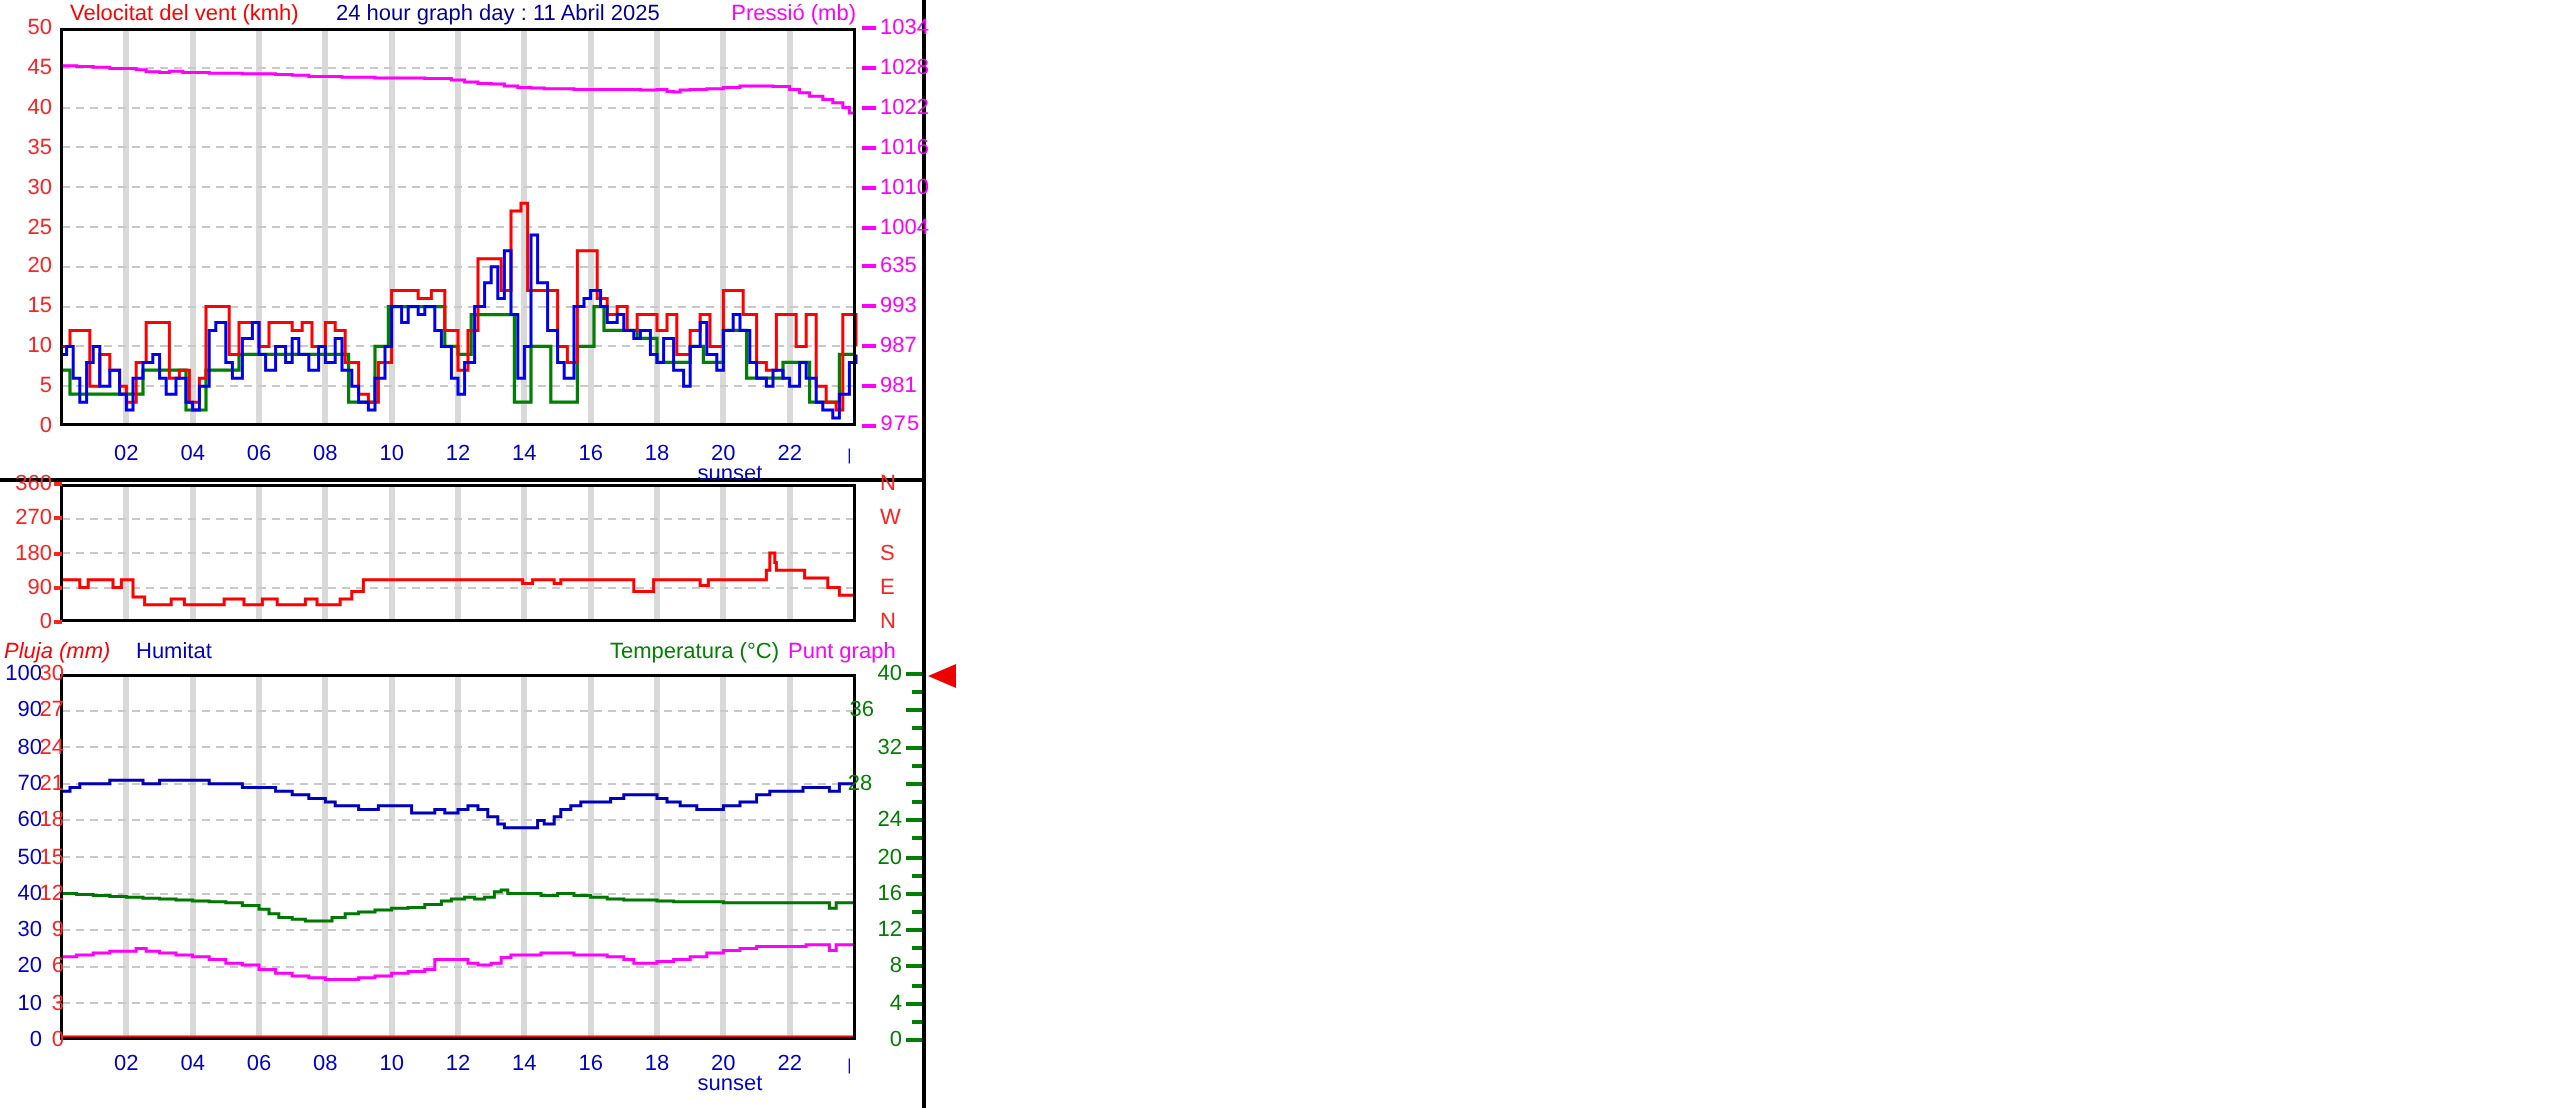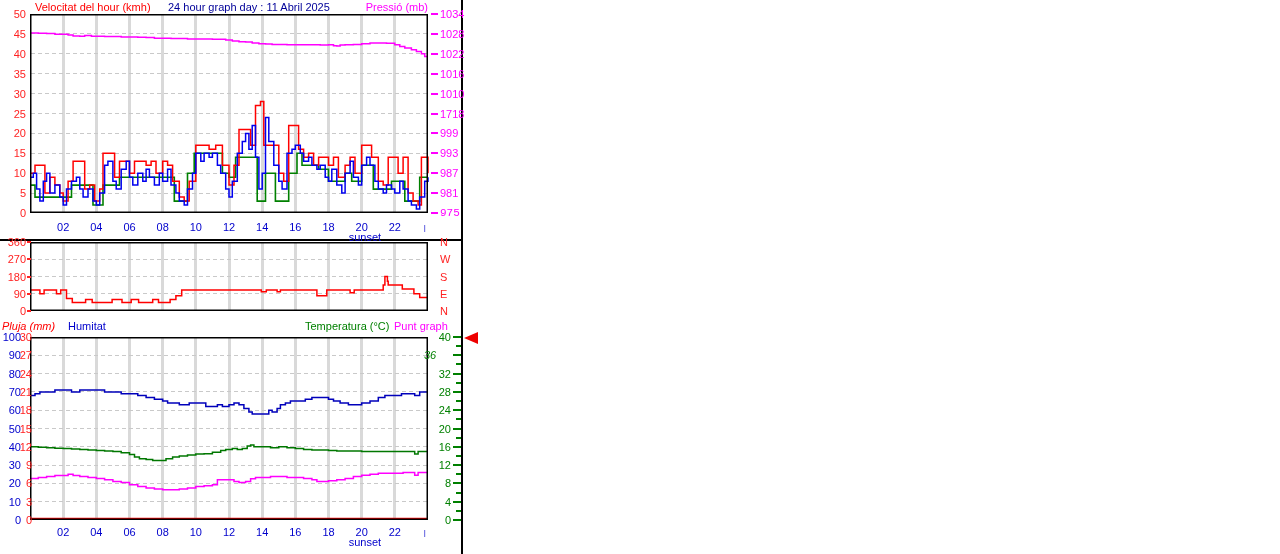--- a/index.html
+++ b/index.html
@@ -12,21 +12,21 @@
   .vline{position:absolute;left:461px;top:0;width:2px;height:554px;background:#000000;}
   .arrow{position:absolute;left:464px;top:332px;width:0;height:0;
          border-top:6px solid transparent;border-bottom:6px solid transparent;
          border-right:14px solid #ee0000;}
 </style>
 </head>
 <body>
 
 <div class="page" id="page">
 
-  <span class="lbl" style="left:35px;top:1px;color:#ff0000;">Velocitat del hour (kmh)</span>
+  <span class="lbl" style="left:35px;top:1px;color:#ff0000;">Velocitat del vent (kmh)</span>
   <span class="lbl" style="left:168px;top:1px;color:#000099;">24 hour graph day : 11 Abril 2025</span>
   <span class="lbl" style="left:352px;top:1px;width:76px;text-align:right;color:#ff00ff;">Pressió (mb)</span>
 
   <div class="sep"></div>
 
   <span class="lbl" style="left:2px;top:320px;color:#ff0000;font-style:italic;">Pluja (mm)</span>
   <span class="lbl" style="left:68px;top:320px;color:#0000cc;text-align:center;">Humitat</span>
   <span class="lbl" style="left:305px;top:320px;color:#008000;">Temperatura (°C)</span>
   <span class="lbl" style="left:394px;top:320px;color:#ff00ff;">Punt graph</span>
 
@@ -72,23 +72,23 @@
     <span class="tick" style="color: rgb(255, 34, 34); top: 27.9px; left: -16px; width: 42px; text-align: right;">45</span>
     <span class="tick" style="color: rgb(255, 34, 34); top: 8px; left: -16px; width: 42px; text-align: right;">50</span>
     <span class="tick" style="color: rgb(255, 0, 255); top: 207px; left: 440px; font-family: Liberation Mono, monospace;">975</span>
     <div class="dash" style="left: 431px; width: 7px; top: 212px; background: rgb(255, 0, 255);"></div>
     <span class="tick" style="color: rgb(255, 0, 255); top: 187.1px; left: 440px;">981</span>
     <div class="dash" style="left: 431px; width: 7px; top: 192.1px; background: rgb(255, 0, 255);"></div>
     <span class="tick" style="color: rgb(255, 0, 255); top: 167.2px; left: 440px;">987</span>
     <div class="dash" style="left: 431px; width: 7px; top: 172.2px; background: rgb(255, 0, 255);"></div>
     <span class="tick" style="color: rgb(255, 0, 255); top: 147.3px; left: 440px;">993</span>
     <div class="dash" style="left: 431px; width: 7px; top: 152.3px; background: rgb(255, 0, 255);"></div>
-    <span class="tick" style="color: rgb(255, 0, 255); top: 127.4px; left: 440px;">999</span>
+    <span class="tick" style="color: rgb(255, 0, 255); top: 127.4px; left: 440px;">635</span>
     <div class="dash" style="left: 431px; width: 7px; top: 132.4px; background: rgb(255, 0, 255);"></div>
-    <span class="tick" style="color: rgb(255, 0, 255); top: 107.5px; left: 440px;">1718</span>
+    <span class="tick" style="color: rgb(255, 0, 255); top: 107.5px; left: 440px;">1004</span>
     <div class="dash" style="left: 431px; width: 7px; top: 112.5px; background: rgb(255, 0, 255);"></div>
     <span class="tick" style="color: rgb(255, 0, 255); top: 87.6px; left: 440px;">1010</span>
     <div class="dash" style="left: 431px; width: 7px; top: 92.6px; background: rgb(255, 0, 255);"></div>
     <span class="tick" style="color: rgb(255, 0, 255); top: 67.7px; left: 440px;">1016</span>
     <div class="dash" style="left: 431px; width: 7px; top: 72.7px; background: rgb(255, 0, 255);"></div>
     <span class="tick" style="color: rgb(255, 0, 255); top: 47.8px; left: 440px;">1022</span>
     <div class="dash" style="left: 431px; width: 7px; top: 52.8px; background: rgb(255, 0, 255);"></div>
     <span class="tick" style="color: rgb(255, 0, 255); top: 27.9px; left: 440px; text-align: center;">1028</span>
     <div class="dash" style="left: 431px; width: 7px; top: 32.9px; background: rgb(255, 0, 255);"></div>
     <span class="tick" style="color: rgb(255, 0, 255); top: 8px; left: 440px;">1034</span>
@@ -195,25 +195,25 @@
     <span class="tick" style="color: rgb(0, 128, 0); top: 477.4px; left: 409px; width: 42px; text-align: right;">8</span>
     <div class="dash" style="left: 453px; width: 8px; top: 482.4px; background: rgb(0, 128, 0);"></div>
     <span class="tick" style="color: rgb(0, 128, 0); top: 459.1px; left: 409px; width: 42px; text-align: right;">12</span>
     <div class="dash" style="left: 453px; width: 8px; top: 464.1px; background: rgb(0, 128, 0);"></div>
     <span class="tick" style="color: rgb(0, 128, 0); top: 440.8px; left: 409px; width: 42px; text-align: right;">16</span>
     <div class="dash" style="left: 453px; width: 8px; top: 445.8px; background: rgb(0, 128, 0);"></div>
     <span class="tick" style="color: rgb(0, 128, 0); top: 422.5px; left: 409px; width: 42px; text-align: right;">20</span>
     <div class="dash" style="left: 453px; width: 8px; top: 427.5px; background: rgb(0, 128, 0);"></div>
     <span class="tick" style="color: rgb(0, 128, 0); top: 404.2px; left: 409px; width: 42px; text-align: right;">24</span>
     <div class="dash" style="left: 453px; width: 8px; top: 409.2px; background: rgb(0, 128, 0);"></div>
-    <span class="tick" style="color: rgb(0, 128, 0); top: 385.9px; left: 409px; width: 42px; text-align: right;">28</span>
+    <span class="tick" style="color: rgb(0, 128, 0); top: 385.9px; left: 409px; width: 42px; text-align: center;">28</span>
     <div class="dash" style="left: 453px; width: 8px; top: 390.9px; background: rgb(0, 128, 0);"></div>
     <span class="tick" style="color: rgb(0, 128, 0); top: 367.6px; left: 409px; width: 42px; text-align: right;">32</span>
     <div class="dash" style="left: 453px; width: 8px; top: 372.6px; background: rgb(0, 128, 0);"></div>
-    <span class="tick" style="color: rgb(0, 128, 0); top: 349.3px; left: 409px; width: 42px; text-align: center; font-style: italic;">36</span>
+    <span class="tick" style="color: rgb(0, 128, 0); top: 349.3px; left: 395px; width: 42px; text-align: right;">36</span>
     <div class="dash" style="left: 453px; width: 8px; top: 354.3px; background: rgb(0, 128, 0);"></div>
     <span class="tick" style="color: rgb(0, 128, 0); top: 331px; left: 409px; width: 42px; text-align: right;">40</span>
     <div class="dash" style="left: 453px; width: 8px; top: 336px; background: rgb(0, 128, 0);"></div>
     <div class="dash" style="left: 456px; width: 5px; top: 509.85px; background: rgb(0, 128, 0);"></div>
     <div class="dash" style="left: 456px; width: 5px; top: 491.55px; background: rgb(0, 128, 0);"></div>
     <div class="dash" style="left: 456px; width: 5px; top: 473.25px; background: rgb(0, 128, 0);"></div>
     <div class="dash" style="left: 456px; width: 5px; top: 454.95px; background: rgb(0, 128, 0);"></div>
     <div class="dash" style="left: 456px; width: 5px; top: 436.65px; background: rgb(0, 128, 0);"></div>
     <div class="dash" style="left: 456px; width: 5px; top: 418.35px; background: rgb(0, 128, 0);"></div>
     <div class="dash" style="left: 456px; width: 5px; top: 400.05px; background: rgb(0, 128, 0);"></div>

